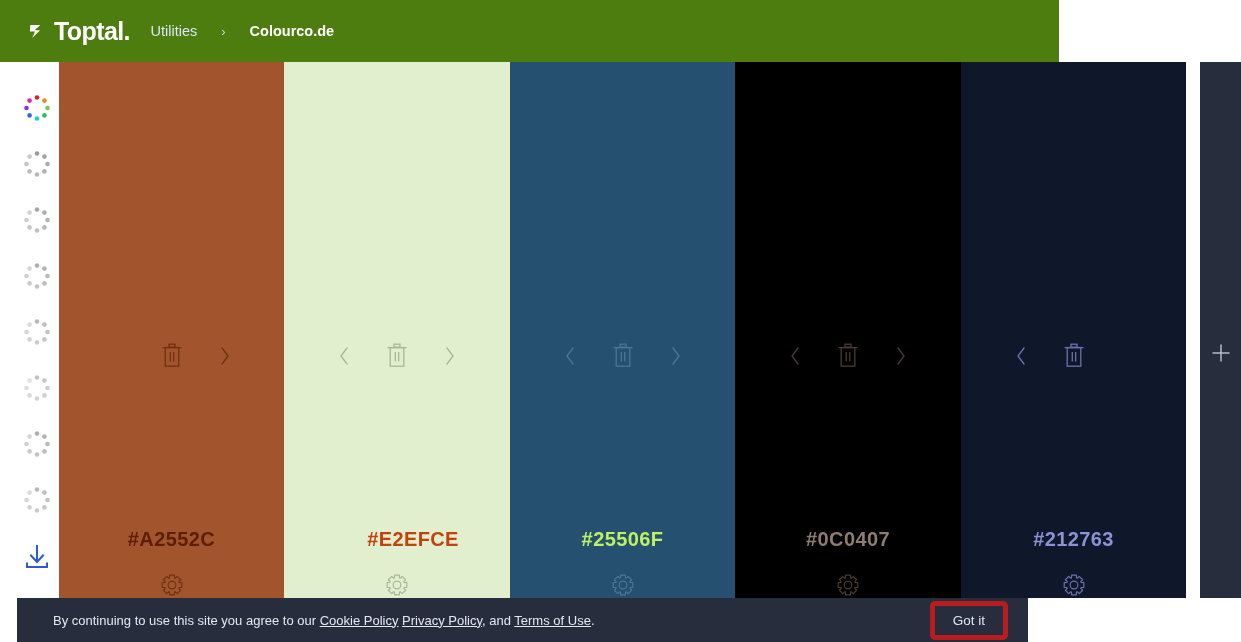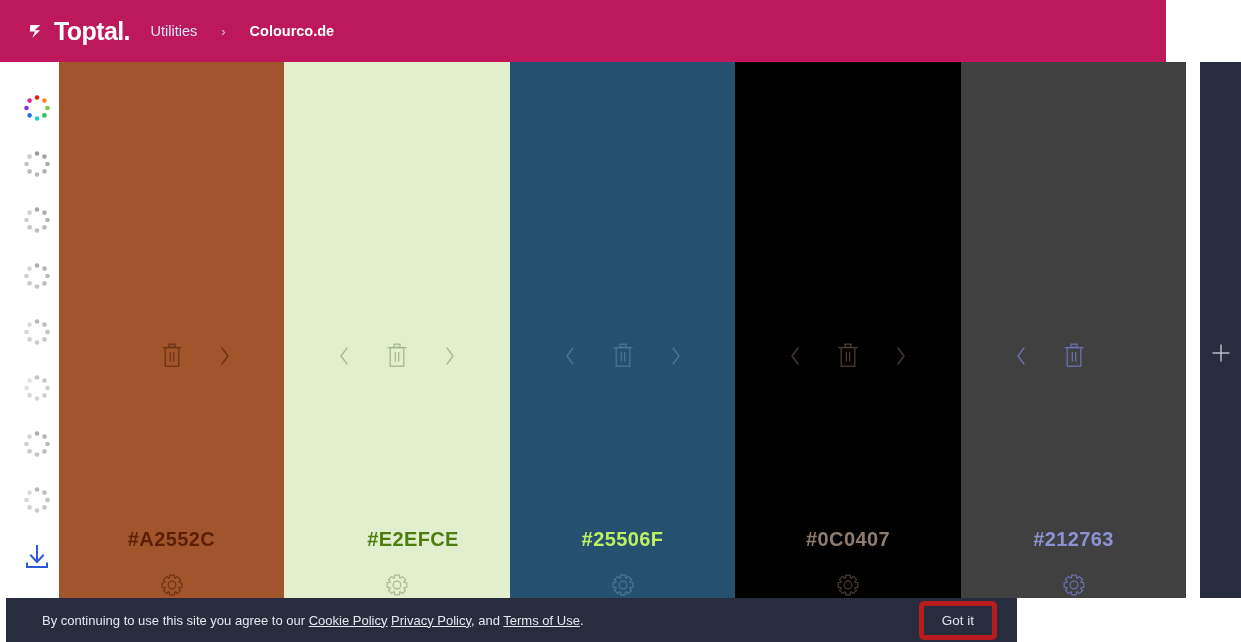--- a/index.html
+++ b/index.html
@@ -7,22 +7,22 @@
     width: 1241px; height: 642px;
     font-family: "Liberation Sans", sans-serif;
     overflow: hidden;
     background: #ffffff;
   }
   #app { position: relative; width: 1241px; height: 642px; }
 
   
   .header {
     position: absolute; top: 0; left: 0;
-    width: 1166px; height: 62px;
-    background: #be185d;
+    width: 1059px; height: 62px;
+    background: #4d7c0f;
     display: flex; align-items: center;
   }
   .logo-wrap {
     display: flex; align-items: center;
     margin-left: 28px;
     height: 62px;
   }
   .logo-mark { width: 22px; height: 22px; display: block; }
   .logo-text {
     color: #ffffff;
@@ -108,21 +108,21 @@
   }
   .add-btn {
     position: absolute; top: 281px; left: 0; width: 41px;
     display: flex; align-items: center; justify-content: center;
     cursor: pointer;
   }
   .plus { width: 20px; height: 20px; display: block; }
 
   
   .cookiebar {
-    position: absolute; left: 6px; top: 598px;
+    position: absolute; left: 17px; top: 598px;
     width: 1011px; height: 44px;
     background: #272d3d;
     display: flex; align-items: center; justify-content: space-between;
   }
   .cookietext {
     margin-left: 36px;
     color: #e5e8ef;
     font-size: 13px;
   }
   .cookietext a {
@@ -316,21 +316,21 @@
               <line x1="9.3" y1="9" x2="9.3" y2="18.6" stroke="#A9B794" stroke-width="1.3"></line>
               <line x1="12.7" y1="9" x2="12.7" y2="18.6" stroke="#A9B794" stroke-width="1.3"></line>
             </svg>
           </span>
           <span class="ctrl">
             <svg viewBox="0 0 16 22" class="chev">
               <path d="M5 3 L11 11 L5 19" fill="none" stroke="#A9B794" stroke-width="1.3" stroke-linecap="round" stroke-linejoin="round"></path>
             </svg>
           </span>
         </div>
-        <div class="hexlabel" style="color: #4d7c0f; padding-left: 32px;">#E2EFCE</div>
+        <div class="hexlabel" style="color: #c2410c; padding-left: 32px;">#E2EFCE</div>
         <div class="gear-row">
           <svg viewBox="0 0 24 24" class="gear">
             <polygon points="9.4,1.3 14.6,1.3 14.7,4.2 15.6,4.6 17.7,2.6 21.4,6.3 19.4,8.4 19.8,9.3 22.7,9.4 22.7,14.6 19.8,14.7 19.4,15.6 21.4,17.7 17.7,21.4 15.6,19.4 14.7,19.8 14.6,22.7 9.4,22.7 9.3,19.8 8.4,19.4 6.3,21.4 2.6,17.7 4.6,15.6 4.2,14.7 1.3,14.6 1.3,9.4 4.2,9.3 4.6,8.4 2.6,6.3 6.3,2.6 8.4,4.6 9.3,4.2" fill="none" stroke="#A9B794" stroke-width="1.3" stroke-linejoin="round"></polygon>
             <circle cx="12" cy="12" r="4.2" fill="none" stroke="#A9B794" stroke-width="1.3"></circle>
           </svg>
         </div>
       </div>
       <div class="swatch" style="background: rgb(37, 80, 111); width: 225px;">
         <div class="ctrl-row">
           <span class="ctrl">
@@ -384,21 +384,21 @@
           </span>
         </div>
         <div class="hexlabel" style="color: rgb(143, 124, 112);">#0C0407</div>
         <div class="gear-row">
           <svg viewBox="0 0 24 24" class="gear">
             <polygon points="9.4,1.3 14.6,1.3 14.7,4.2 15.6,4.6 17.7,2.6 21.4,6.3 19.4,8.4 19.8,9.3 22.7,9.4 22.7,14.6 19.8,14.7 19.4,15.6 21.4,17.7 17.7,21.4 15.6,19.4 14.7,19.8 14.6,22.7 9.4,22.7 9.3,19.8 8.4,19.4 6.3,21.4 2.6,17.7 4.6,15.6 4.2,14.7 1.3,14.6 1.3,9.4 4.2,9.3 4.6,8.4 2.6,6.3 6.3,2.6 8.4,4.6 9.3,4.2" fill="none" stroke="#4A3B33" stroke-width="1.3" stroke-linejoin="round"></polygon>
             <circle cx="12" cy="12" r="4.2" fill="none" stroke="#4A3B33" stroke-width="1.3"></circle>
           </svg>
         </div>
       </div>
-      <div class="swatch" style="background: #404040; width: 225px; margin-top: 44px;">
+      <div class="swatch" style="background: #0f172a; width: 225px; margin-top: 44px;">
         <div class="ctrl-row">
           <span class="ctrl">
             <svg viewBox="0 0 16 22" class="chev">
               <path d="M11 3 L5 11 L11 19" fill="none" stroke="#6A71AE" stroke-width="1.3" stroke-linecap="round" stroke-linejoin="round"></path>
             </svg>
           </span>
           <span class="ctrl">
             <svg viewBox="0 0 22 25" class="trash">
               <rect x="8" y="1.2" width="6" height="3" fill="none" stroke="#6A71AE" stroke-width="1.3"></rect>
               <line x1="1.5" y1="4.6" x2="20.5" y2="4.6" stroke="#6A71AE" stroke-width="1.3"></line>

